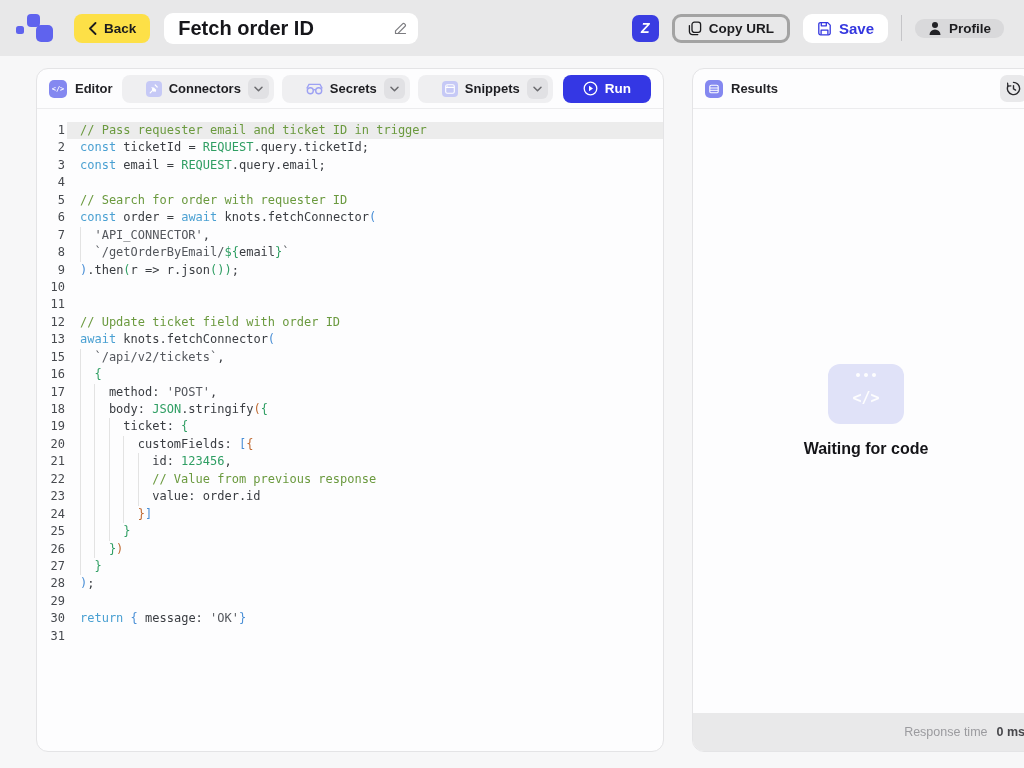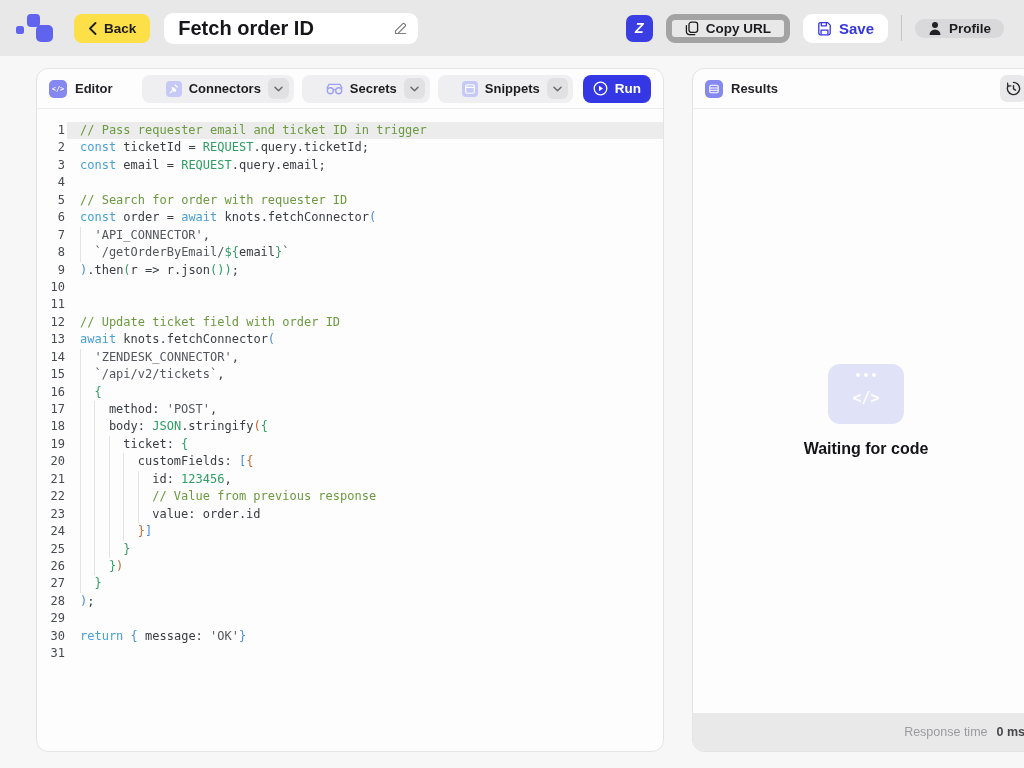--- a/index.html
+++ b/index.html
@@ -8,40 +8,40 @@
   
   .topbar { position:absolute; left:0; top:0; width:1024px; height:56px; background:#e8e8e9; display:flex; align-items:center; }
   .logo { margin-left:14px; width:42px; height:36px; flex:0 0 auto; }
   .btn { display:inline-flex; align-items:center; gap:7px; border:none; cursor:pointer; font-family:"Liberation Sans",sans-serif; }
   .back-btn { margin-left:18px; height:29px; padding:0 14px; background:#fde047; border-radius:8px; font-size:13.5px; font-weight:600; color:#1c1c1f; }
   .title-field { margin-left:14px; width:254px; height:31px; background:#ffffff; border-radius:9px; padding:0 10px 0 14px; display:flex; align-items:center; justify-content:space-between; }
   .title-text { font-size:20px; font-weight:700; color:#16161a; }
   .edit-btn { background:transparent; border:none; cursor:pointer; display:flex; align-items:center; }
   .tb-spacer { flex:1; }
   .zd-btn { width:27px; height:27px; background:#3a3de2; border-radius:7px; color:#fff; font-weight:700; font-size:14px; display:flex; align-items:center; justify-content:center; font-style:italic; }
-  .copyurl-btn { margin-left:13px; height:29px; padding:0 13px; background:transparent; border:6px solid #a3a3a3; border-radius:9px; font-size:13.5px; font-weight:600; color:#1c1c1f; }
+  .copyurl-btn { margin-left:13px; height:29px; padding:0 13px; background:transparent; border:3px solid #a3a3a3; border-radius:9px; font-size:13.5px; font-weight:600; color:#1c1c1f; }
   .save-btn { margin-left:13px; height:29px; padding:0 14px; background:#ffffff; border-radius:9px; font-size:15px; font-weight:600; color:#3437df; }
   .tb-divider { width:1px; height:26px; background:#c5c5c8; margin:0 13px; }
   .profile-btn { height:19px; padding:0 13px; background:#d9d9db; border-radius:9px; font-size:13.5px; font-weight:600; color:#1c1c1f; margin-right:20px; }
 
   
   .panel { position:absolute; top:68px; height:684px; background:#fdfdfe; border:1px solid #e4e4e6; border-radius:12px; display:flex; flex-direction:column; overflow:hidden; }
   .editor-panel { left:36px; width:628px; }
   .results-panel { left:692px; width:348px; }
   .panel-header { flex:0 0 40px; border-bottom:1px solid #ececee; display:flex; align-items:center; padding:0 12px; }
   .panel-title { font-size:13px; font-weight:600; color:#232327; margin-left:8px; }
   .sq-icon { width:18px; height:18px; border-radius:5px; background:#8488f0; color:#fff; display:flex; align-items:center; justify-content:center; font-size:7px; font-weight:700; font-family:"DejaVu Sans Mono",monospace; flex:0 0 auto; }
   .hdr-spacer { flex:1; }
 
   .dd-pill { height:28px; background:#efeff1; border-radius:8px; display:inline-flex; align-items:center; gap:7px; padding:0 5px 0 24px; margin-left:8px; cursor:pointer; }
   .dd-label { font-size:13px; font-weight:600; color:#1d1d21; }
   .dd-chev { width:21px; height:21px; background:#e1e1e4; border-radius:6px; display:flex; align-items:center; justify-content:center; }
   .mini-ic { width:16px; height:16px; border-radius:4px; background:#c6c9f6; display:flex; align-items:center; justify-content:center; flex:0 0 auto; }
 
-  .run-btn { height:28px; margin-left:10px; padding:0 10px; background:#3437e4; border-radius:8px; color:#fff; font-size:13.5px; font-weight:600; gap:7px; }
+  .run-btn { height:28px; margin-left:10px; padding:0 20px; background:#3437e4; border-radius:8px; color:#fff; font-size:13.5px; font-weight:600; gap:7px; }
 
   .hist-btn { width:27px; height:27px; background:#e9e9eb; border-radius:7px; display:flex; align-items:center; justify-content:center; cursor:pointer; border:none; }
 
   
   .code-area { flex:1; padding-top:13px; overflow:hidden; font-family:"DejaVu Sans Mono",monospace; font-size:12px; cursor:text; }
   .code-row { display:flex; height:17.45px; line-height:17.45px; }
   .ln { flex:0 0 28px; text-align:right; color:#46494e; user-select:none; }
   .lc { flex:1; margin-left:2px; padding-left:13px; white-space:pre; }
   .lc.hl { background:#ececec; }
   .ig { display:inline-block; width:2ch; height:17.45px; vertical-align:top; border-left:1px solid #e3e3e3; }
@@ -234,24 +234,20 @@
           <span class="ln">11</span>
           <span class="lc"></span>
         </div>
         <div class="code-row">
           <span class="ln">12</span>
           <span class="lc"><span class="tk-c">// Update ticket field with order ID</span></span>
         </div>
         <div class="code-row">
           <span class="ln">13</span>
           <span class="lc"><span class="tk-k">await </span><span class="tk-p">knots.fetchConnector</span><span class="tk-b">(</span></span>
-        </div>
-        <div class="code-row">
-          <span class="ln">14</span>
-          <span class="lc"><span class="ig"></span><span class="tk-s">'ZENDESK_CONNECTOR'</span><span class="tk-p">,</span></span>
         </div>
         <div class="code-row">
           <span class="ln">15</span>
           <span class="lc"><span class="ig"></span><span class="tk-s">`/api/v2/tickets`</span><span class="tk-p">,</span></span>
         </div>
         <div class="code-row">
           <span class="ln">16</span>
           <span class="lc"><span class="ig"></span><span class="tk-g">{</span></span>
         </div>
         <div class="code-row">

